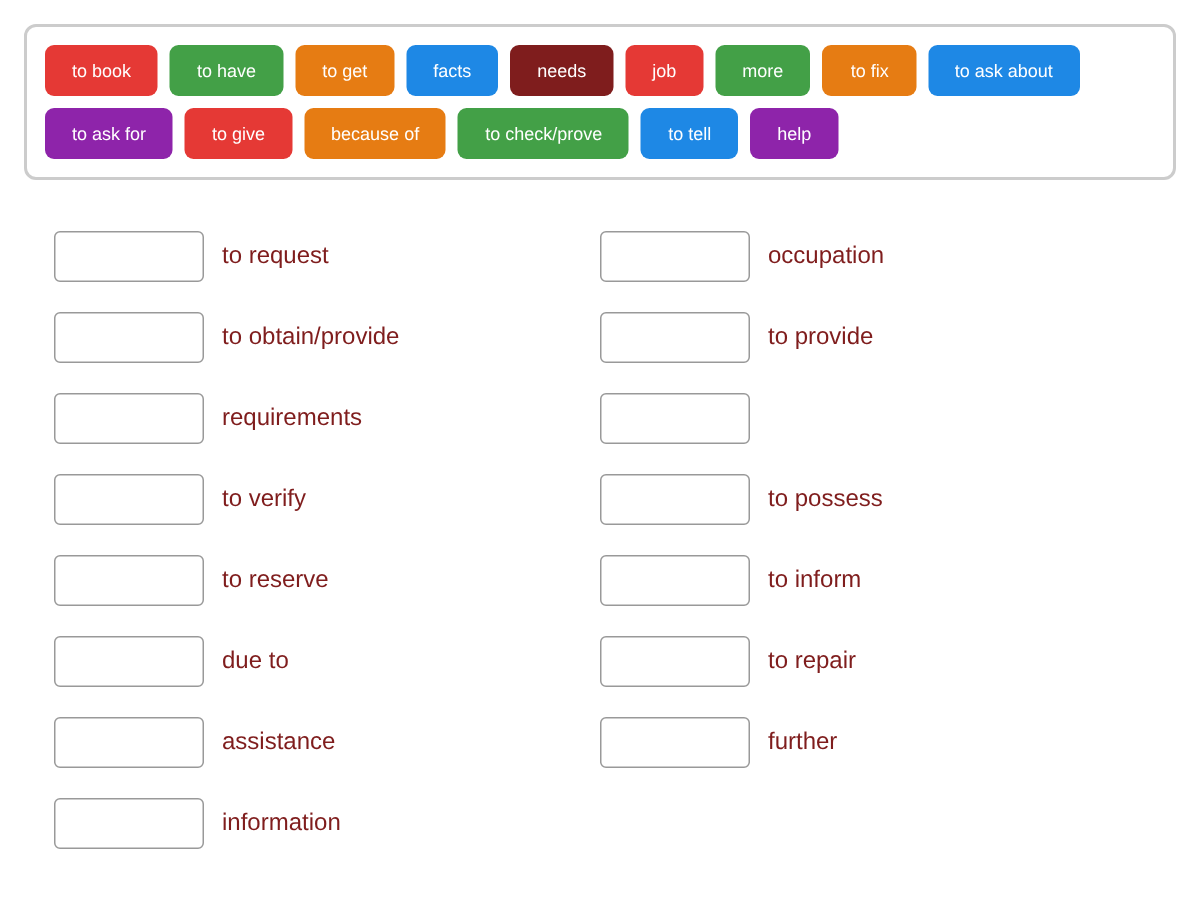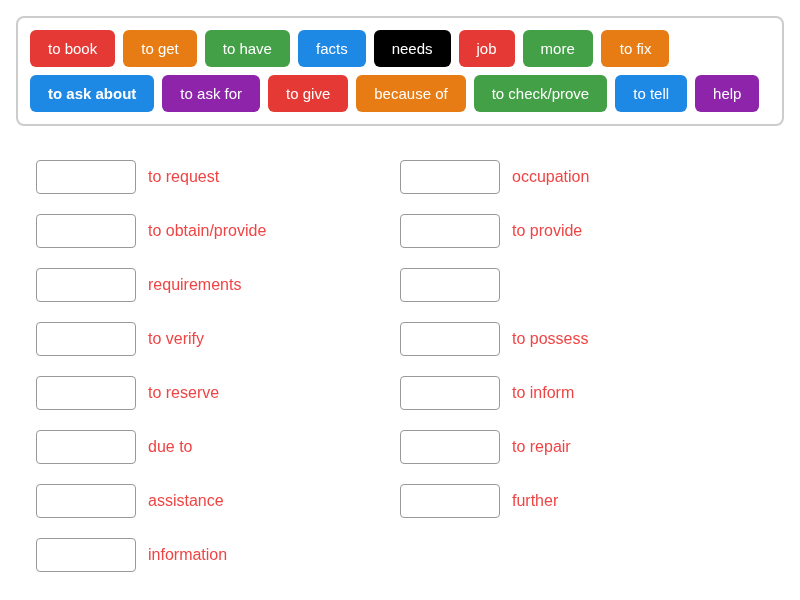--- a/index.html
+++ b/index.html
@@ -19,21 +19,21 @@
       margin-bottom: 24px;
       display: flex;
       flex-wrap: wrap;
       gap: 8px;
     }
 
     .word-chip {
       padding: 10px 18px;
       border-radius: 6px;
       color: #fff;
-      font-size: 15px;
+      font-size: 12px;
       font-weight: 500;
       cursor: pointer;
       user-select: none;
       text-align: center;
     }
 
     
     .matching-area {
       display: grid;
       grid-template-columns: 1fr 1fr;
@@ -52,36 +52,36 @@
       width: 100px;
       height: 34px;
       border: 1.5px solid #999;
       border-radius: 4px;
       background: #fff;
       flex-shrink: 0;
     }
 
     .match-label {
       font-size: 16px;
-      color: #ef4444;
+      color: #7f1d1d;
     }
   </style>
 </head>
 <body>
 
 <div class="word-bank">
 <div class="word-chip" style="background-color: rgb(229, 57, 53);">to book</div>
+    <div class="word-chip" style="background-color: rgb(67, 160, 71);">to have</div>
     <div class="word-chip" style="background-color: rgb(230, 124, 19);">to get</div>
-    <div class="word-chip" style="background-color: rgb(67, 160, 71);">to have</div>
     <div class="word-chip" style="background-color: rgb(30, 136, 229);">facts</div>
-    <div class="word-chip" style="background-color: #000000;">needs</div>
+    <div class="word-chip" style="background-color: #7f1d1d;">needs</div>
     <div class="word-chip" style="background-color: rgb(229, 57, 53);">job</div>
     <div class="word-chip" style="background-color: rgb(67, 160, 71);">more</div>
     <div class="word-chip" style="background-color: rgb(230, 124, 19); padding-left: 19px;">to fix</div>
-    <div class="word-chip" style="background-color: rgb(30, 136, 229); font-weight: bold;">to ask about</div>
+    <div class="word-chip" style="background-color: rgb(30, 136, 229);">to ask about</div>
     <div class="word-chip" style="background-color: rgb(142, 36, 170);">to ask for</div>
     <div class="word-chip" style="background-color: rgb(229, 57, 53);">to give</div>
     <div class="word-chip" style="background-color: rgb(230, 124, 19);">because of</div>
     <div class="word-chip" style="background-color: rgb(67, 160, 71);">to check/prove</div>
     <div class="word-chip" style="background-color: rgb(30, 136, 229);">to tell</div>
     <div class="word-chip" style="background-color: rgb(142, 36, 170); text-align: right;">help</div>
   </div>
 
 <div class="matching-area">
 

